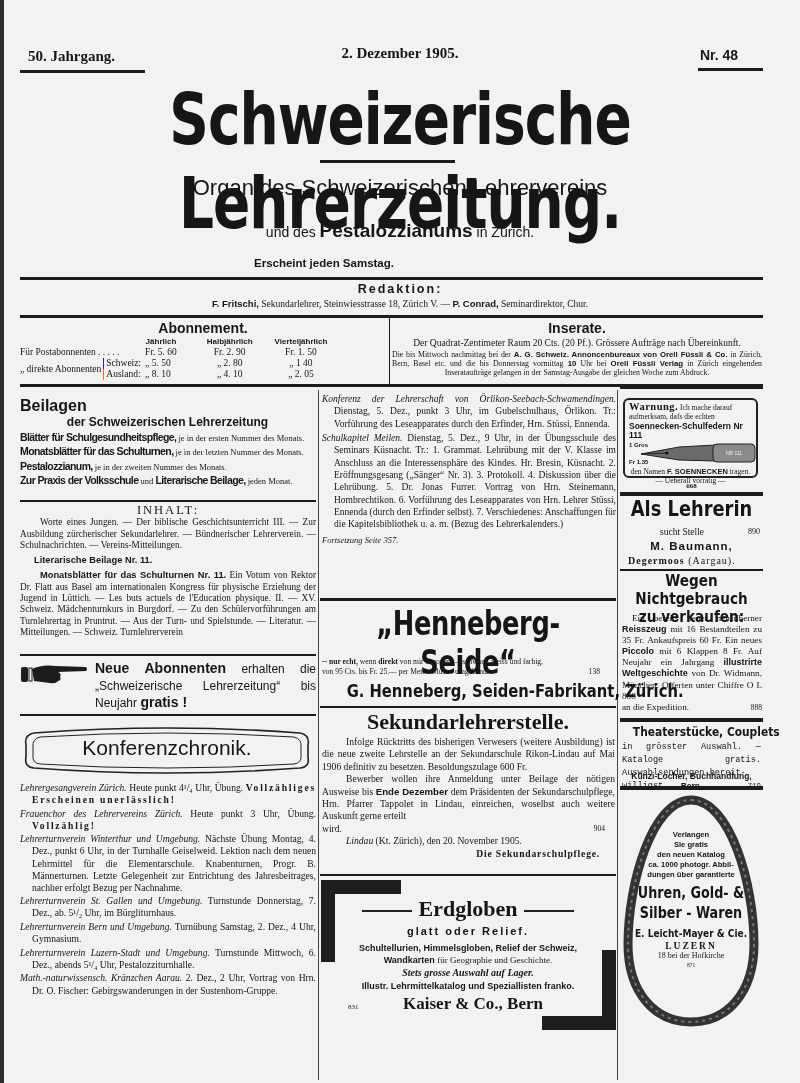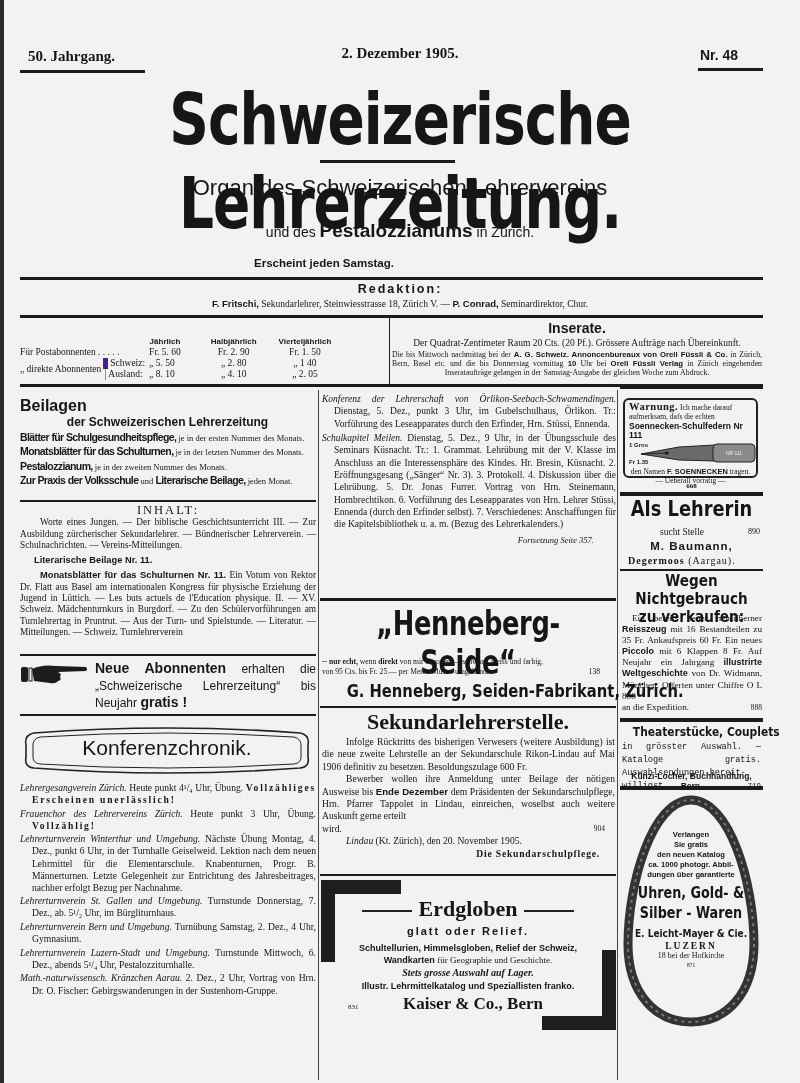--- a/index.html
+++ b/index.html
@@ -70,21 +70,21 @@
 
   
   #kc-frame { left: 22px; top: 727px; width: 290px; height: 47px; }
   #kc-title { left: 22px; top: 736px; width: 290px; text-align: center; font-size: 21px; font-family: "Liberation Sans", sans-serif; }
   #kc { left: 20px; top: 782px; width: 296px; font-size: 9.6px; line-height: 12.1px; text-align: justify; }
   #kc .entry { margin-bottom: 1.5px; padding-left: 12px; text-indent: -12px; }
   #kc i { font-style: italic; }
   #kc .spaced { letter-spacing: 1.8px; font-weight: bold; }
   #mid1 { left: 322px; top: 393px; width: 294px; font-size: 9.5px; line-height: 12.35px; text-align: justify; }
   #mid1 .entry { padding-left: 12px; text-indent: -12px; }
-  #mid1 .fort { text-align: right; font-style: italic; font-size: 8.5px; margin-top: 3px; padding-right: 22px; }
+  #mid1 .fort { font-style: italic; font-size: 8.5px; margin-top: 3px; padding-right: 22px; }
   #rm1 { left: 320px; top: 598px; width: 296px; height: 3px; }
   #henne-h { left: 320px; top: 604px; width: 296px; text-align: center; font-size: 33px; font-weight: bold; font-family: "DejaVu Sans", sans-serif; transform: scaleX(0.78); letter-spacing: -0.5px; }
   #henne-1 { left: 322px; top: 657px; width: 294px; font-size: 7.6px; line-height: 10px; }
   #henne-1 .row2 { display: flex; justify-content: space-between; padding-right: 16px; }
   #henne-2 { left: 320px; top: 680px; width: 296px; text-align: center; font-size: 18px; font-weight: bold; font-family: "DejaVu Sans", sans-serif; transform: scaleX(0.82); white-space: nowrap; }
   #rm2 { left: 320px; top: 706px; width: 296px; height: 2px; }
   #sek-h { left: 320px; top: 709px; width: 296px; text-align: center; font-size: 22px; font-weight: bold; }
   #sek { left: 322px; top: 736px; width: 293px; font-size: 9.6px; line-height: 12.4px; text-align: justify; }
   #sek .ind { text-indent: 24px; }
   #sek .num { display:flex; justify-content: space-between; padding-right: 10px; gap: 32px; }
@@ -172,38 +172,39 @@
 <div class="abs sans" id="redaktion-h">Redaktion:</div>
 <div class="abs" id="redaktion-t">
   <b class="sans">F. Fritschi,</b>
   <span>Sekundarlehrer, Steinwiesstrasse 18, Zürich V. —</span>
   <b class="sans">P. Conrad,</b>
   <span>Seminardirektor, Chur.</span>
 </div>
 <div class="rule" id="r2"></div>
 
 <div class="abs" id="abo">
+  <div class="abs sans" id="abo-h">Abonnement.</div>
   <table id="abo-table">
     <tbody>
         <tr>
       <th></th>
           <th></th>
       <th>Jährlich</th>
       <th style="padding-left:28px">Halbjährlich</th>
       <th style="padding-left:20px">Vierteljährlich</th>
     </tr>
     <tr>
       <td colspan="2">Für Postabonnenten . . . . .</td>
       <td>Fr. 5. 60</td>
       <td style="text-align:center;padding-left:28px">Fr. 2. 90</td>
       <td style="text-align:center;padding-left:20px">Fr. 1. 50</td>
     </tr>
     <tr>
       <td rowspan="2" style="vertical-align:middle">„ direkte Abonnenten</td>
-      <td style="border-left:5px solid #4c1d95">Schweiz:</td>
+      <td style="border-left:1px solid #4c1d95">Schweiz:</td>
       <td>„ 5. 50</td>
       <td style="text-align:center;padding-left:28px">„ 2. 80</td>
       <td style="text-align:center;padding-left:20px">„ 1 40</td>
     </tr>
     <tr>
       <td style="border-left:1px solid #f97316">Ausland:</td>
       <td>„ 8. 10</td>
       <td style="text-align:center;padding-left:28px">„ 4. 10</td>
       <td style="text-align:center;padding-left:20px">„ 2. 05</td>
     </tr>

